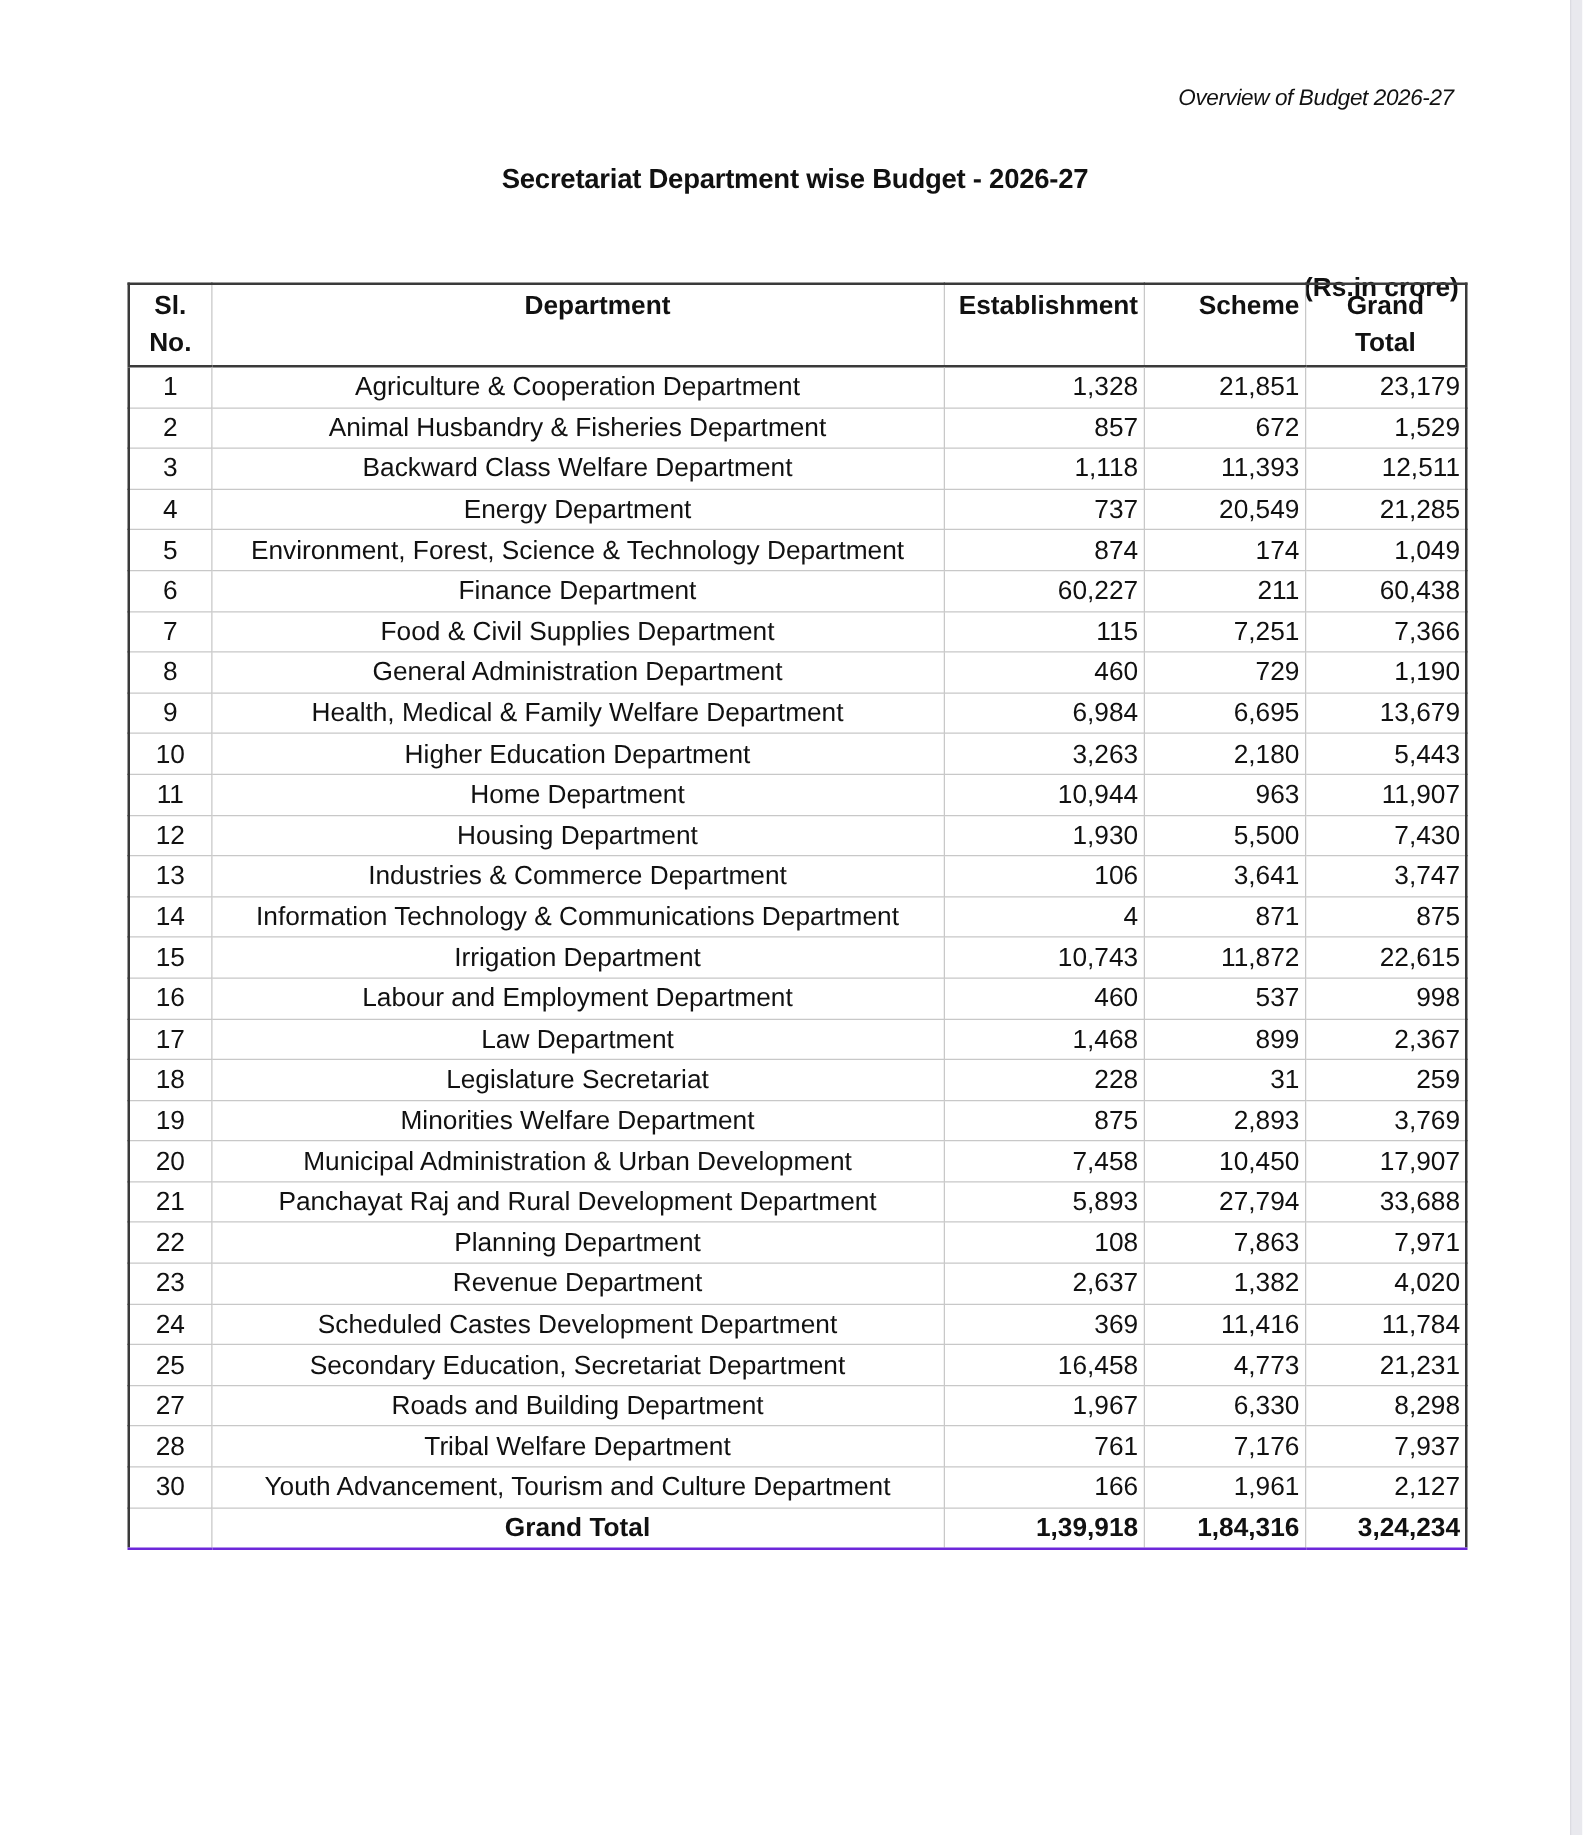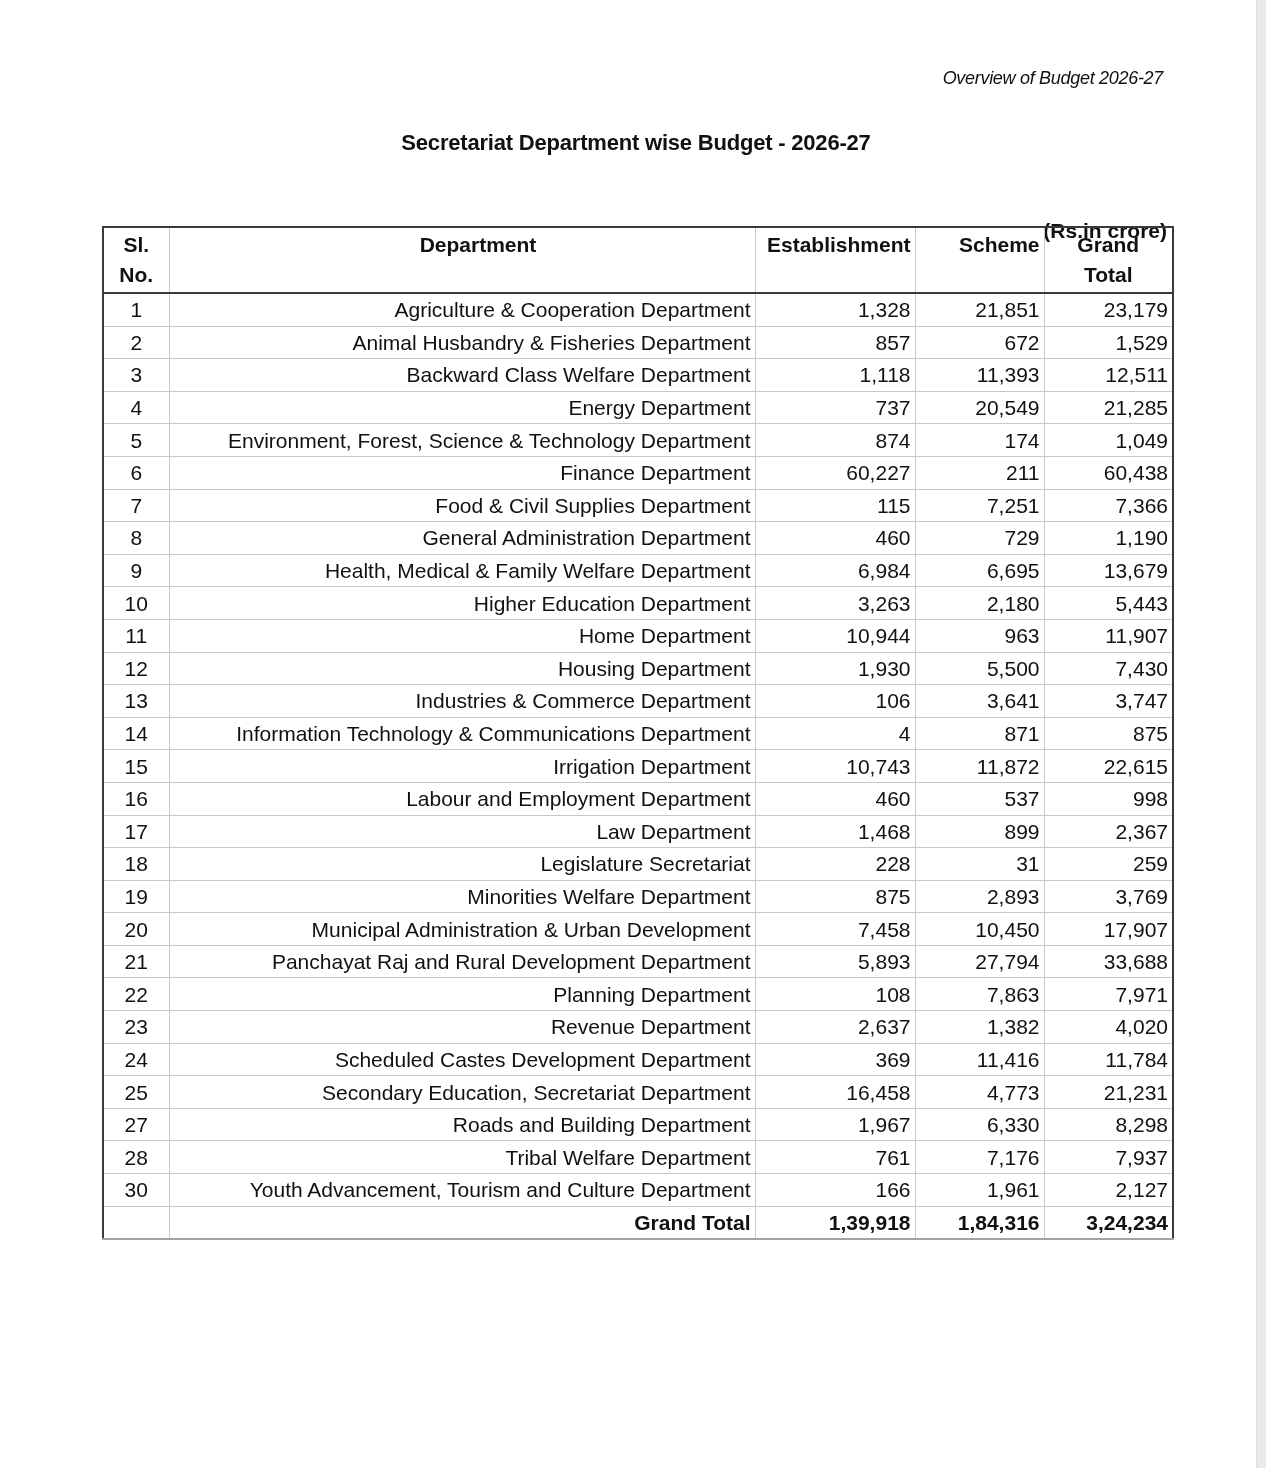--- a/index.html
+++ b/index.html
@@ -87,24 +87,24 @@
     table.budget thead th.sch-h {
       vertical-align: top;
       text-align: right;
     }
     col.c-sl { width: 66px; }
     col.c-dept { width: 586px; }
     col.c-est { width: 160px; }
     col.c-sch { width: 129px; }
     col.c-tot { width: 129px; }
     td.sl { text-align: center; }
-    td.dept { text-align: right; padding-left: 5px; }
+    td.dept { text-align: center; padding-left: 5px; }
     td.num { text-align: right; padding-right: 4px; }
     tr.total-row td { font-weight: bold; }
-    tr.total-row td { border-bottom: 2px solid #a3a3a3; }
+    tr.total-row td { border-bottom: 2px solid #6d28d9; }
   </style>
 </head>
 <body>
 
 <div class="page-edge"></div>
 
 <div class="doc-header">Overview of Budget 2026-27</div>
 <div class="doc-title">Secretariat Department wise Budget - 2026-27</div>
 <div class="units-note">(Rs.in crore)</div>
 

